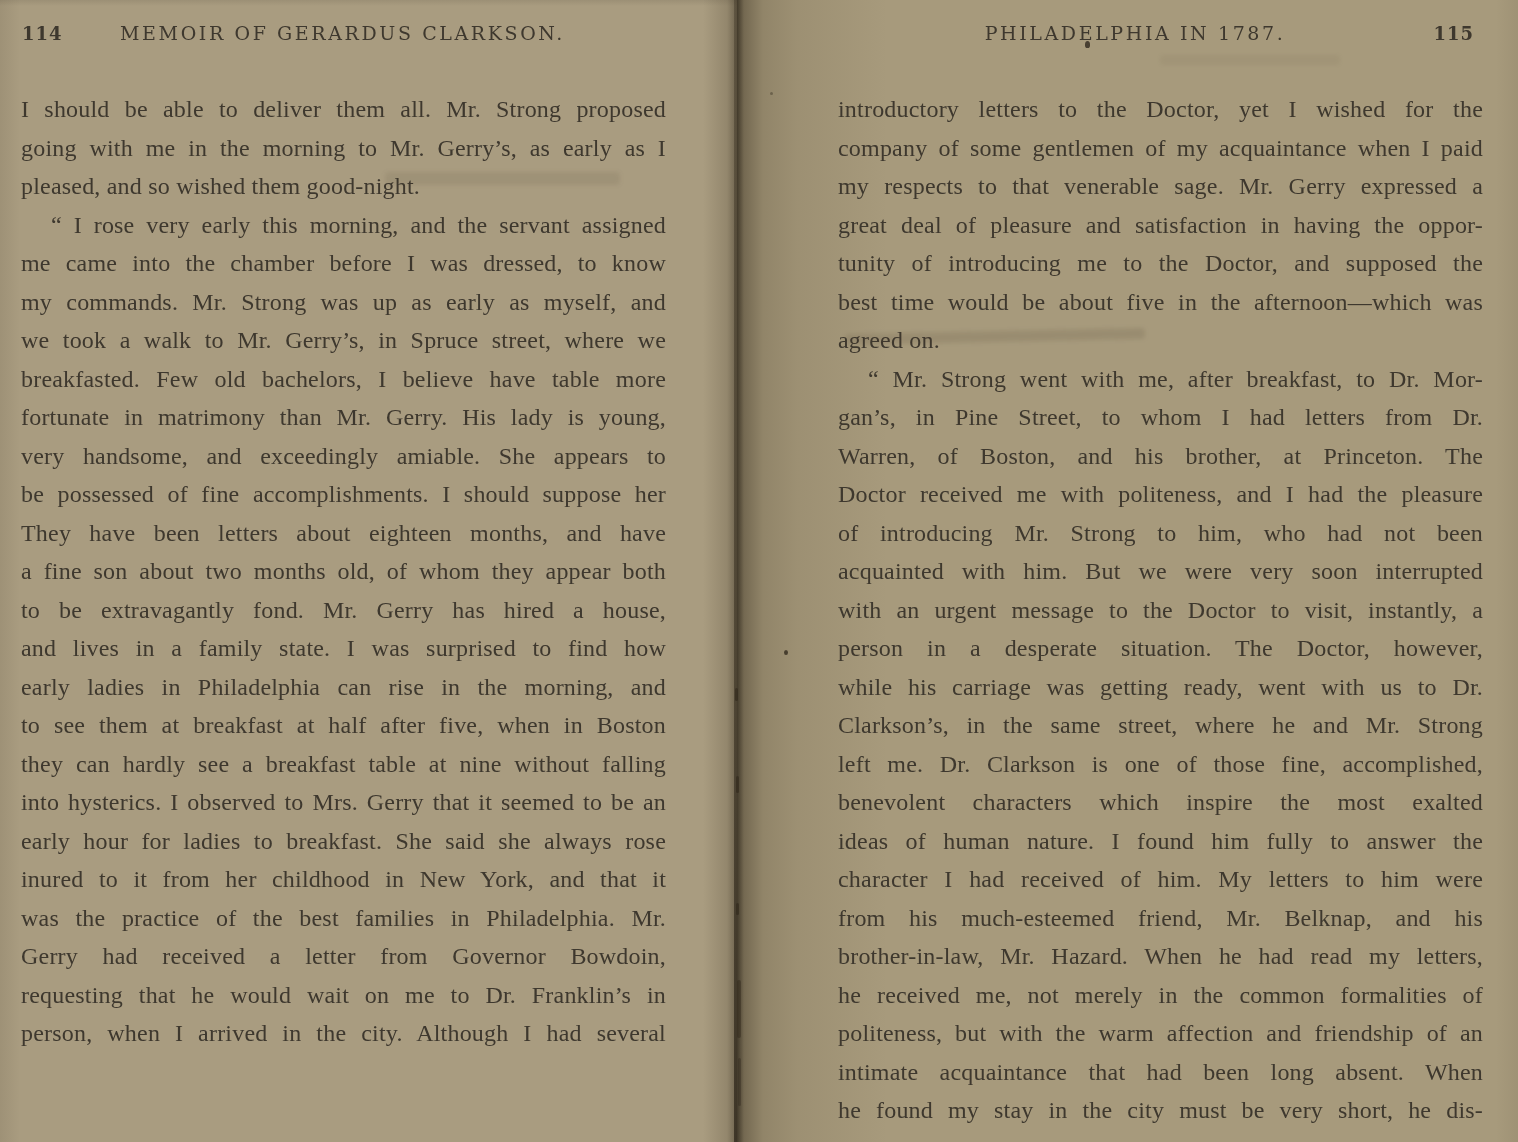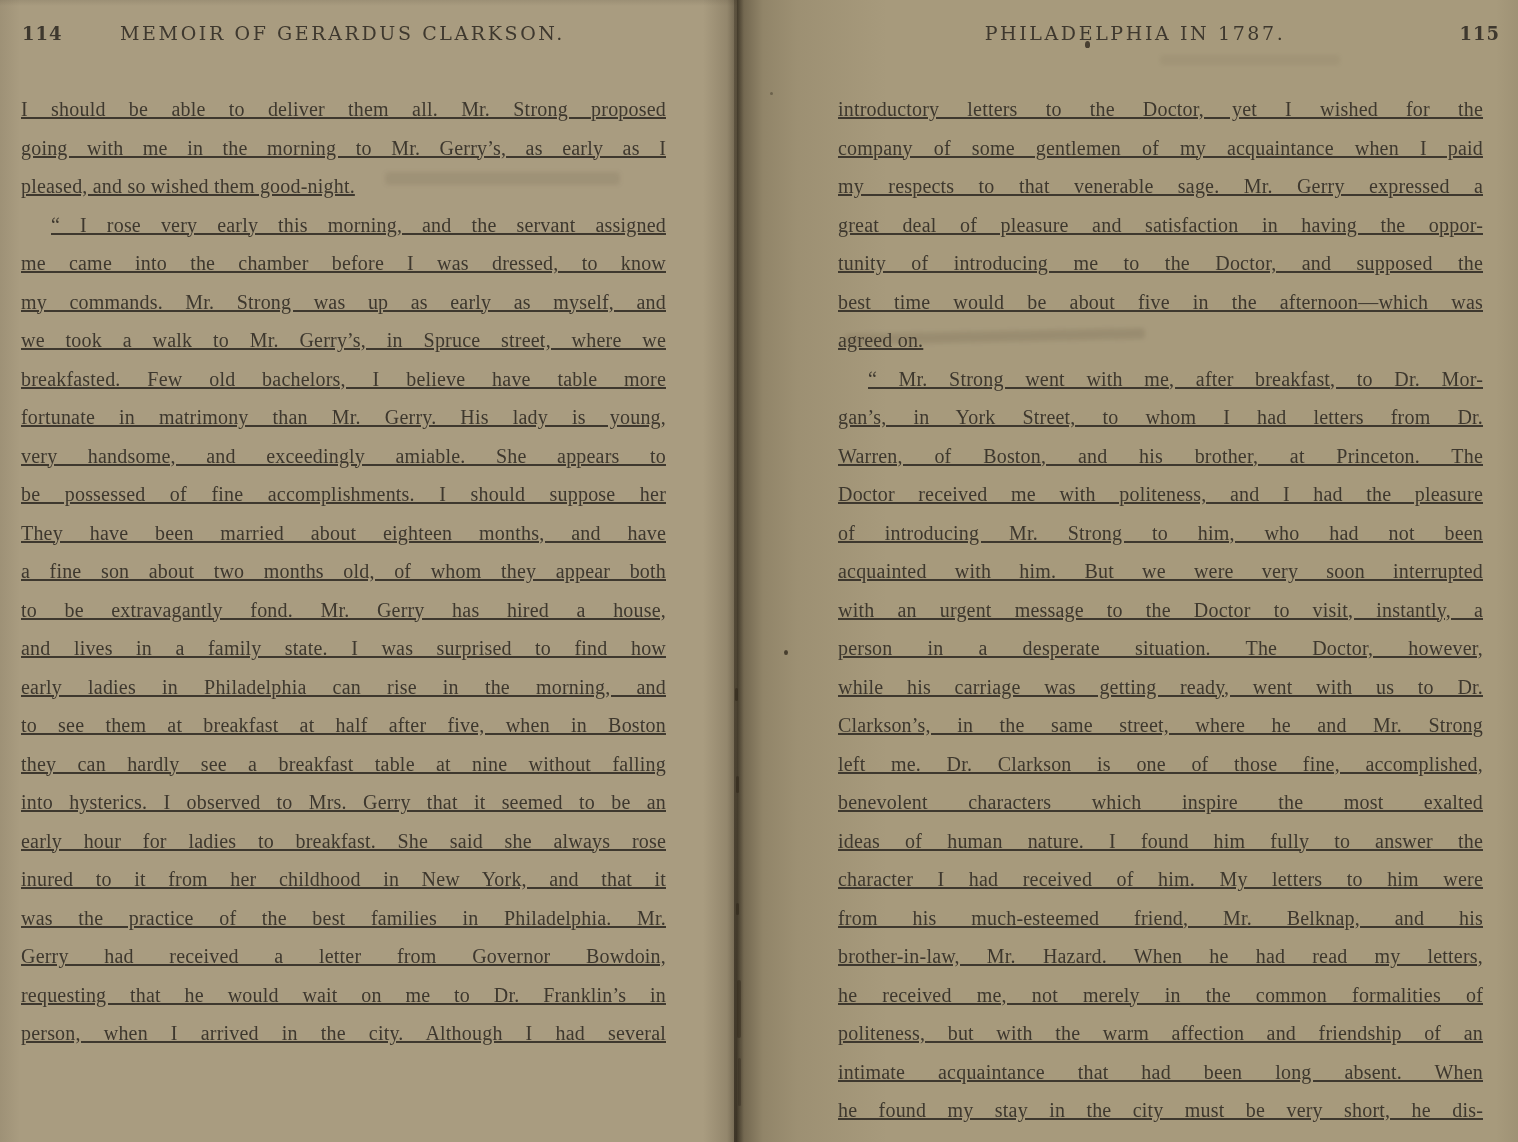--- a/index.html
+++ b/index.html
@@ -40,28 +40,28 @@
     font-size:19px;letter-spacing:2.6px;white-space:nowrap;
   }
   .page-left .running-title{left:20px;width:645px;}
   .page-right .running-title{left:101px;width:650px;transform:translateX(-28px);}
   .folio{
     position:absolute;top:1px;
     font-family:"DejaVu Serif",serif;font-weight:bold;
     font-size:18px;letter-spacing:1px;
   }
   .folio-left{left:22px;text-align:center;}
-  .folio-right{right:18px;}
+  .folio-right{right:44px;}
 
   
   .page-body{
     position:absolute;top:90px;
     width:645px;
     color:var(--ink,#3e382e);
-    font-size:20px;line-height:38.5px;letter-spacing:0.2px;text-decoration:underline;
+    font-size:24px;line-height:38.5px;letter-spacing:0.2px;
   }
   .page-left .page-body{left:21px;}
   .page-right .page-body{left:101px;} 
   .line{
     text-align:justify;text-align-last:justify;
     white-space:normal;height:38.5px;overflow:visible;
   }
   .line.indent{padding-left:30px;}
   .line.endline{text-align-last:left;}
 
@@ -103,21 +103,21 @@
         <div class="line">going with me in the morning to Mr. Gerry’s, as early as I</div>
         <div class="line endline">pleased, and so wished them good-night.</div>
         <div class="line indent">“ I rose very early this morning, and the servant assigned</div>
         <div class="line">me came into the chamber before I was dressed, to know</div>
         <div class="line">my commands.  Mr. Strong was up as early as myself, and</div>
         <div class="line">we took a walk to Mr. Gerry’s, in Spruce street, where we</div>
         <div class="line">breakfasted.  Few old bachelors, I believe have table more</div>
         <div class="line">fortunate in matrimony than Mr. Gerry.  His lady is young,</div>
         <div class="line">very handsome, and exceedingly amiable.  She appears to</div>
         <div class="line">be possessed of fine accomplishments.  I should suppose her</div>
-        <div class="line">They have been married about eighteen months, and have</div>
+        <div class="line">They have been letters about eighteen months, and have</div>
         <div class="line">a fine son about two months old, of whom they appear both</div>
         <div class="line">to be extravagantly fond.  Mr. Gerry has hired a house,</div>
         <div class="line">and lives in a family state.  I was surprised to find how</div>
         <div class="line">early ladies in Philadelphia can rise in the morning, and</div>
         <div class="line">to see them at breakfast at half after five, when in Boston</div>
         <div class="line">they can hardly see a breakfast table at nine without falling</div>
         <div class="line">into hysterics.  I observed to Mrs. Gerry that it seemed to be an</div>
         <div class="line">early hour for ladies to breakfast.  She said she always rose</div>
         <div class="line">inured to it from her childhood in New York, and that it</div>
         <div class="line">was the practice of the best families in Philadelphia.  Mr.</div>
@@ -134,21 +134,21 @@
     </div>
     <div class="page-body">
         <div class="line">introductory letters to the Doctor, yet I wished for the</div>
         <div class="line">company of some gentlemen of my acquaintance when I paid</div>
         <div class="line">my respects to that venerable sage.  Mr. Gerry expressed a</div>
         <div class="line">great deal of pleasure and satisfaction in having the oppor-</div>
         <div class="line">tunity of introducing me to the Doctor, and supposed the</div>
         <div class="line">best time would be about five in the afternoon—which was</div>
         <div class="line endline">agreed on.</div>
         <div class="line indent">“ Mr. Strong went with me, after breakfast, to Dr. Mor-</div>
-        <div class="line">gan’s, in York Street, to whom I had letters from Dr.</div>
+        <div class="line">gan’s, in Pine Street, to whom I had letters from Dr.</div>
         <div class="line">Warren, of Boston, and his brother, at Princeton.  The</div>
         <div class="line">Doctor received me with politeness, and I had the pleasure</div>
         <div class="line">of introducing Mr. Strong to him, who had not been</div>
         <div class="line">acquainted with him.  But we were very soon interrupted</div>
         <div class="line">with an urgent message to the Doctor to visit, instantly, a</div>
         <div class="line">person in a desperate situation.  The Doctor, however,</div>
         <div class="line">while his carriage was getting ready, went with us to Dr.</div>
         <div class="line">Clarkson’s, in the same street, where he and Mr. Strong</div>
         <div class="line">left me.  Dr. Clarkson is one of those fine, accomplished,</div>
         <div class="line">benevolent characters which inspire the most exalted</div>

